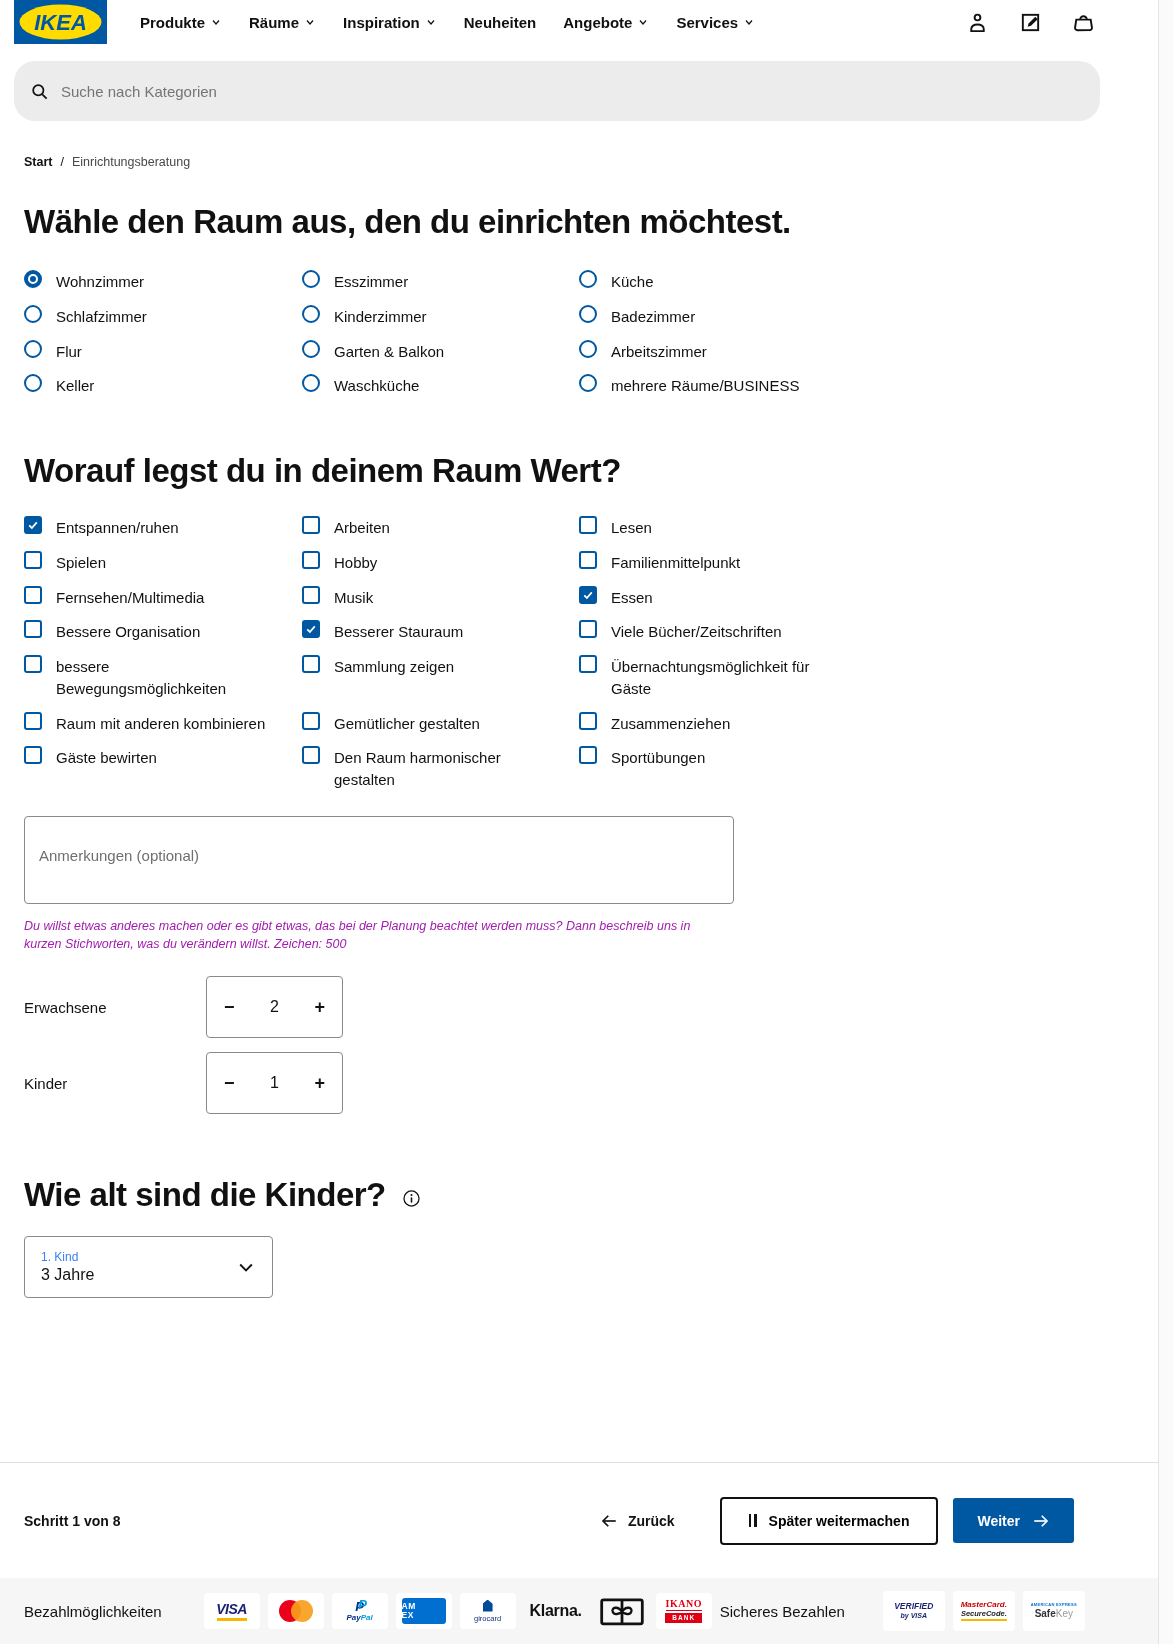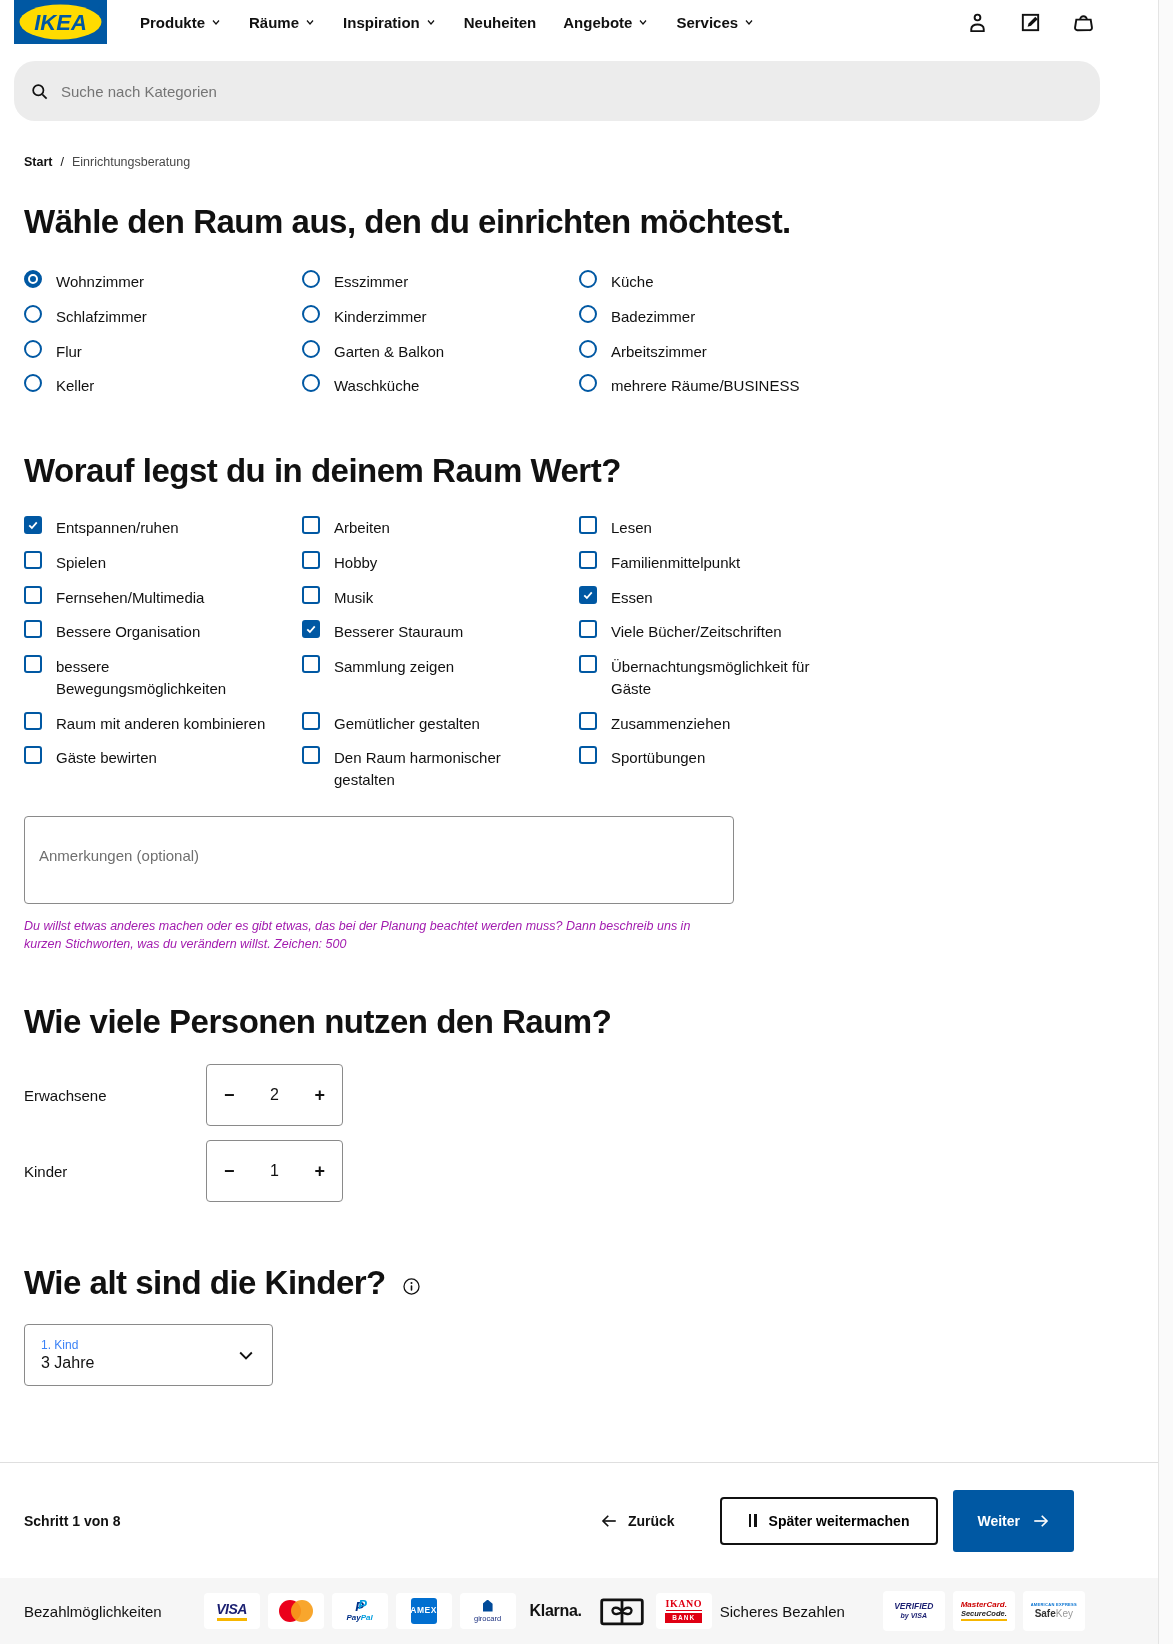--- a/index.html
+++ b/index.html
@@ -72,42 +72,42 @@
     border-top:1px solid #dfdfdf; display:flex; align-items:center; padding:0 84px 0 24px; }
   .step-indicator { font-size:14px; font-weight:700; }
   .bar-right { margin-left:auto; display:flex; align-items:center; gap:15px; }
   .back-link { display:flex; align-items:center; gap:10px; font-size:14px; font-weight:700; cursor:pointer; margin-right:30px; }
   .back-link svg { width:18px; height:18px; }
   .btn-outline { display:flex; align-items:center; gap:12px; height:48px; padding:0 27px; background:#fff;
     border:2px solid #111; border-radius:4px; font-size:14px; font-weight:700; cursor:pointer;
     font-family:"Liberation Sans","DejaVu Sans",sans-serif; }
   .pause-ic { display:flex; gap:3px; }
   .pause-ic i { display:block; width:2.5px; height:13px; background:#111; }
-  .btn-primary { display:flex; align-items:center; gap:12px; height:62px; padding:0 24px; background:#0058a3;
+  .btn-primary { display:flex; align-items:center; gap:12px; height:45px; padding:0 24px; background:#0058a3;
     color:#fff; border:none; border-radius:3px; font-size:14px; font-weight:700; cursor:pointer;
     font-family:"Liberation Sans","DejaVu Sans",sans-serif; }
   .btn-primary svg { width:18px; height:18px; }
   
   .pay-footer { position:absolute; left:0; right:15px; top:1578px; height:66px; background:#f6f6f6;
     display:flex; align-items:center; padding:0 84px 0 24px; gap:8px; }
   .pay-label { font-size:15px; margin-right:34px; white-space:nowrap; }
   .pay-card { width:56px; height:36px; background:#fff; border-radius:4px; display:flex; flex-direction:column;
     align-items:center; justify-content:center; overflow:hidden; flex:0 0 auto; }
   .visa-txt { font-size:14px; font-weight:700; font-style:italic; color:#1a1f71; letter-spacing:-0.5px; line-height:1; }
   .visa-bar { width:30px; height:3px; background:#f7b600; margin-top:2px; }
   .mc-circles { position:relative; width:34px; height:22px; }
   .mc-circles i { position:absolute; top:0; width:22px; height:22px; border-radius:50%; }
   .mc-red { left:0; background:#eb001b; }
   .mc-org { right:0; background:#f79e1b; opacity:0.92; }
   .pp-mark { font-size:13px; font-weight:700; font-style:italic; color:#003087; line-height:1; position:relative; }
   .pp-mark i { font-style:italic; color:#009cde; position:absolute; left:3px; top:-2px; }
   .pp-word { font-size:8px; font-weight:700; font-style:italic; line-height:1; margin-top:1px; }
   .pp-word .b { color:#003087; } .pp-word .c { color:#009cde; }
-  .amex-sq { width:26px; height:26px; background:#016fd0; border-radius:3px; color:#fff; font-weight:700;
-    font-size:8.5px; line-height:1.1; display:flex; flex-direction:row; align-items:center; justify-content:center;
+  .amex-sq { width:44px; height:26px; background:#016fd0; border-radius:3px; color:#fff; font-weight:700;
+    font-size:8.5px; line-height:1.1; display:flex; flex-direction:column; align-items:flex-start; justify-content:center;
     letter-spacing:0.5px; }
   .giro-ic { width:10px; height:12px; background:#004a99; clip-path:polygon(50% 0,100% 35%,100% 100%,0 100%,0 35%); }
   .giro-txt { font-size:7.5px; color:#1b2f7e; margin-top:2px; }
   .klarna-txt { font-size:16px; font-weight:800; color:#111; letter-spacing:-0.3px; padding:0 6px; flex:0 0 auto; }
   .gift-card { width:52px; height:36px; display:flex; align-items:center; justify-content:center; flex:0 0 auto; }
   .ikano-t { font-size:10px; font-weight:800; color:#e00013; letter-spacing:0.5px; line-height:1;
     border-bottom:1.5px solid #e00013; padding-bottom:1px; font-family:"Liberation Serif","DejaVu Serif",serif; }
   .ikano-b { margin-top:1.5px; background:#e00013; color:#fff; font-size:6.5px; font-weight:700;
     padding:1px 7px; letter-spacing:1px; line-height:1.3; }
   .secure-label { font-size:15px; margin-left:auto; margin-right:30px; white-space:nowrap; }
@@ -355,21 +355,20 @@
       <span class="cbx"></span>
       <span class="opt-label">Sportübungen</span>
     </label>
   </div>
 
   
   <textarea class="notes-box" placeholder="Anmerkungen (optional)" style=""></textarea>
   <div class="notes-hint">Du willst etwas anderes machen oder es gibt etwas, das bei der Planung beachtet werden muss? Dann beschreib uns in kurzen Stichworten, was du verändern willst. Zeichen: 500</div>
 
   
-  <h2 class="h-persons">Wie viele Personen nutzen den Raum?</h2>
   <div class="stepper-block">
     <div class="stepper-row">
       <span class="stepper-label">Erwachsene</span>
       <div class="stepper">
         <button class="step-btn">−</button>
         <span class="step-val">2</span>
         <button class="step-btn">+</button>
       </div>
     </div>
     <div class="stepper-row">

